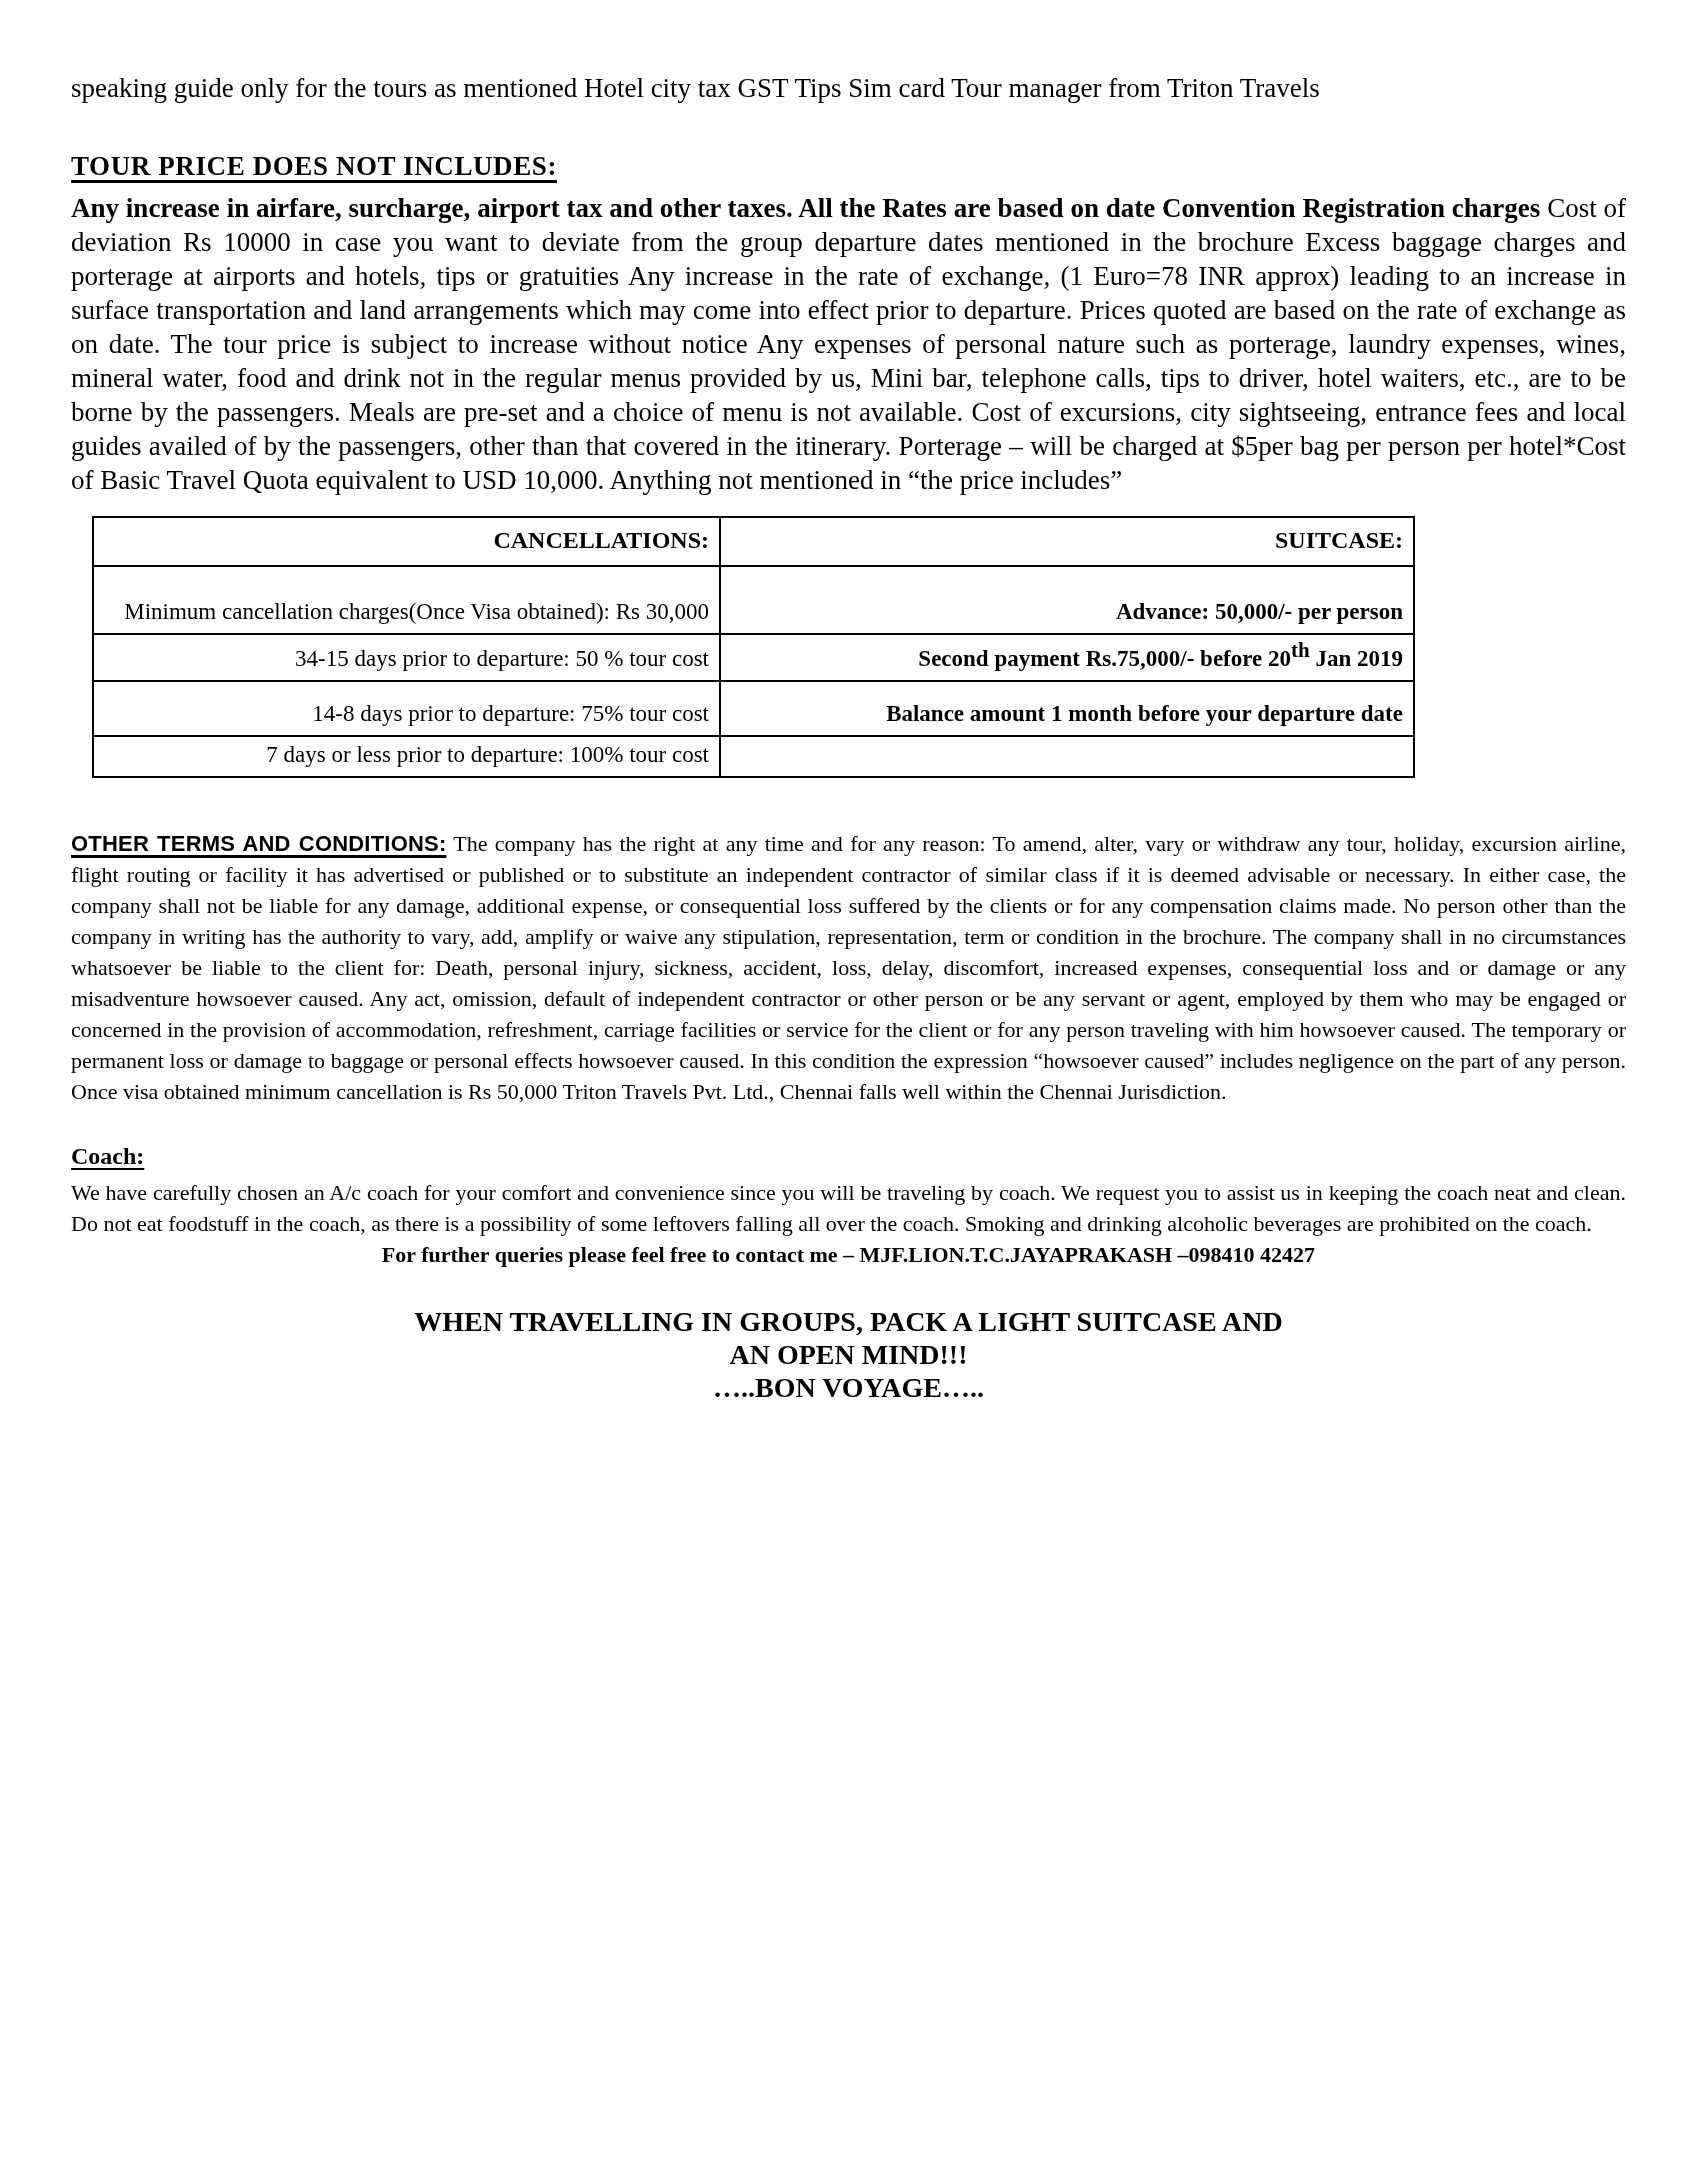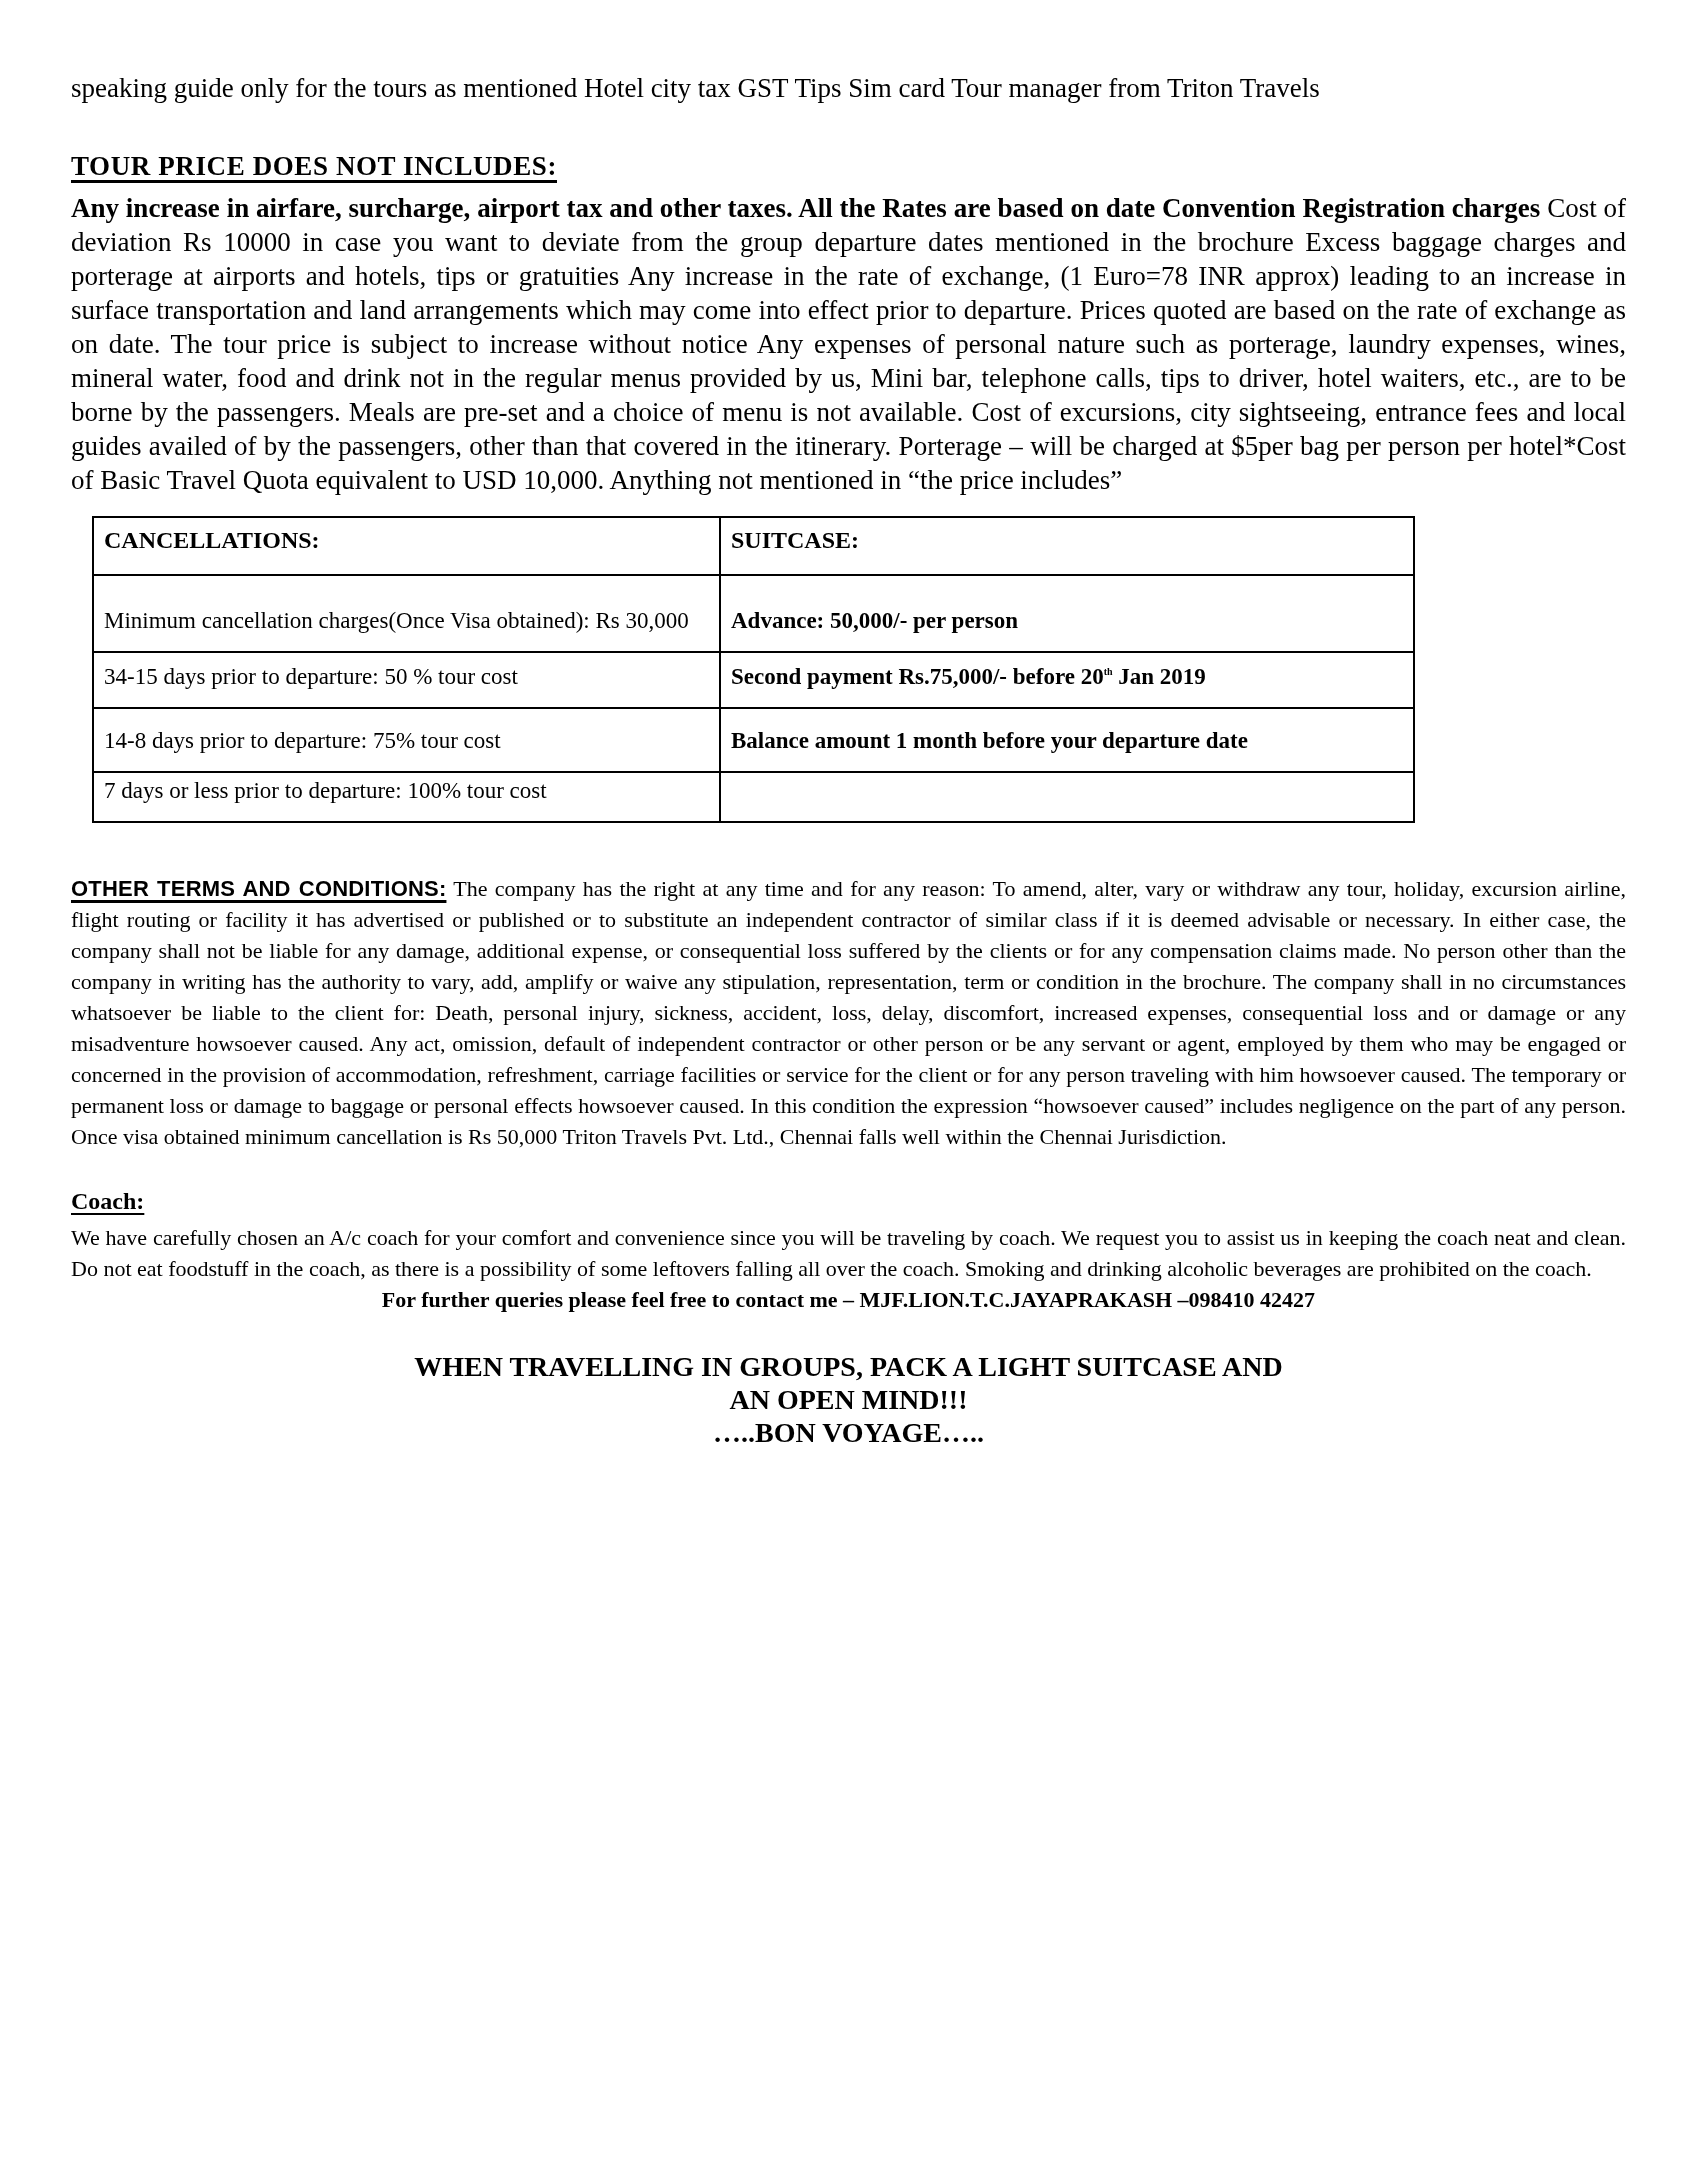--- a/index.html
+++ b/index.html
@@ -38,35 +38,35 @@
     text-underline-offset: 5px;
   }
   .info-table {
     border-collapse: collapse;
     table-layout: fixed;
     width: 1321px;
     margin: 19px 0 0 21px;
   }
   .info-table th, .info-table td {
     border: 2px solid #000;
-    text-align: left;
+    text-align: right;
     font-size: 23px;
     line-height: 32px;
-    padding: 2px 10px 14px 10px;
+    padding: 2px 10px 5px 10px;
     overflow: hidden;
   }
   .info-table th {
     font-size: 24px;
     vertical-align: middle;
     height: 40px;
     font-weight: bold;
   }
   .info-table td { vertical-align: bottom; }
   .info-table .bold { font-weight: bold; }
-  .info-table sup { font-size: 10px; line-height: 0; }
+  .info-table sup { font-size: 21px; line-height: 0; }
   tr.r1 td { height: 59px; }
   tr.r2 td { height: 38px; }
   tr.r3 td { height: 46px; }
   tr.r4 td { height: 29px; }
   .terms-para { margin-top: 50px; }
   .terms-head {
     font-family: "Liberation Sans", sans-serif;
     font-weight: bold;
     font-size: 22px;
     letter-spacing: 0.2px;

